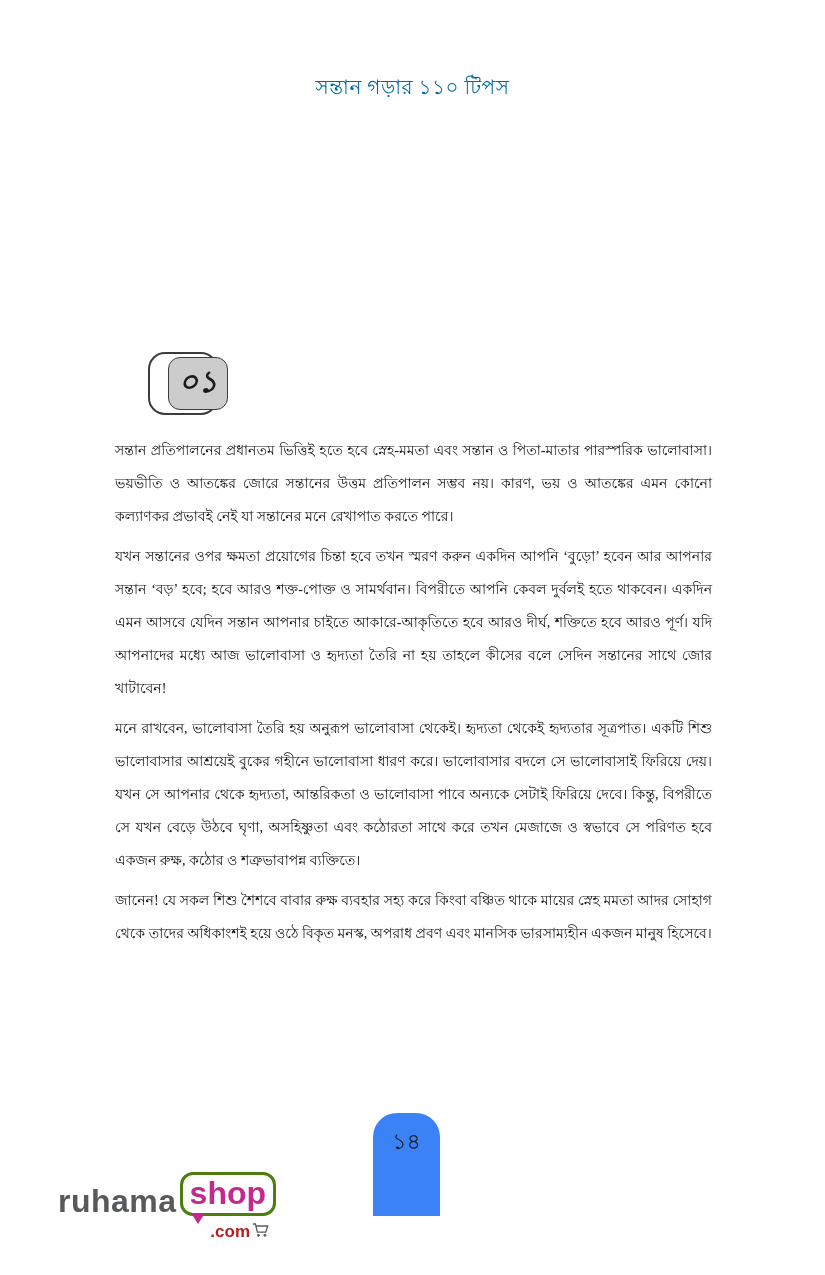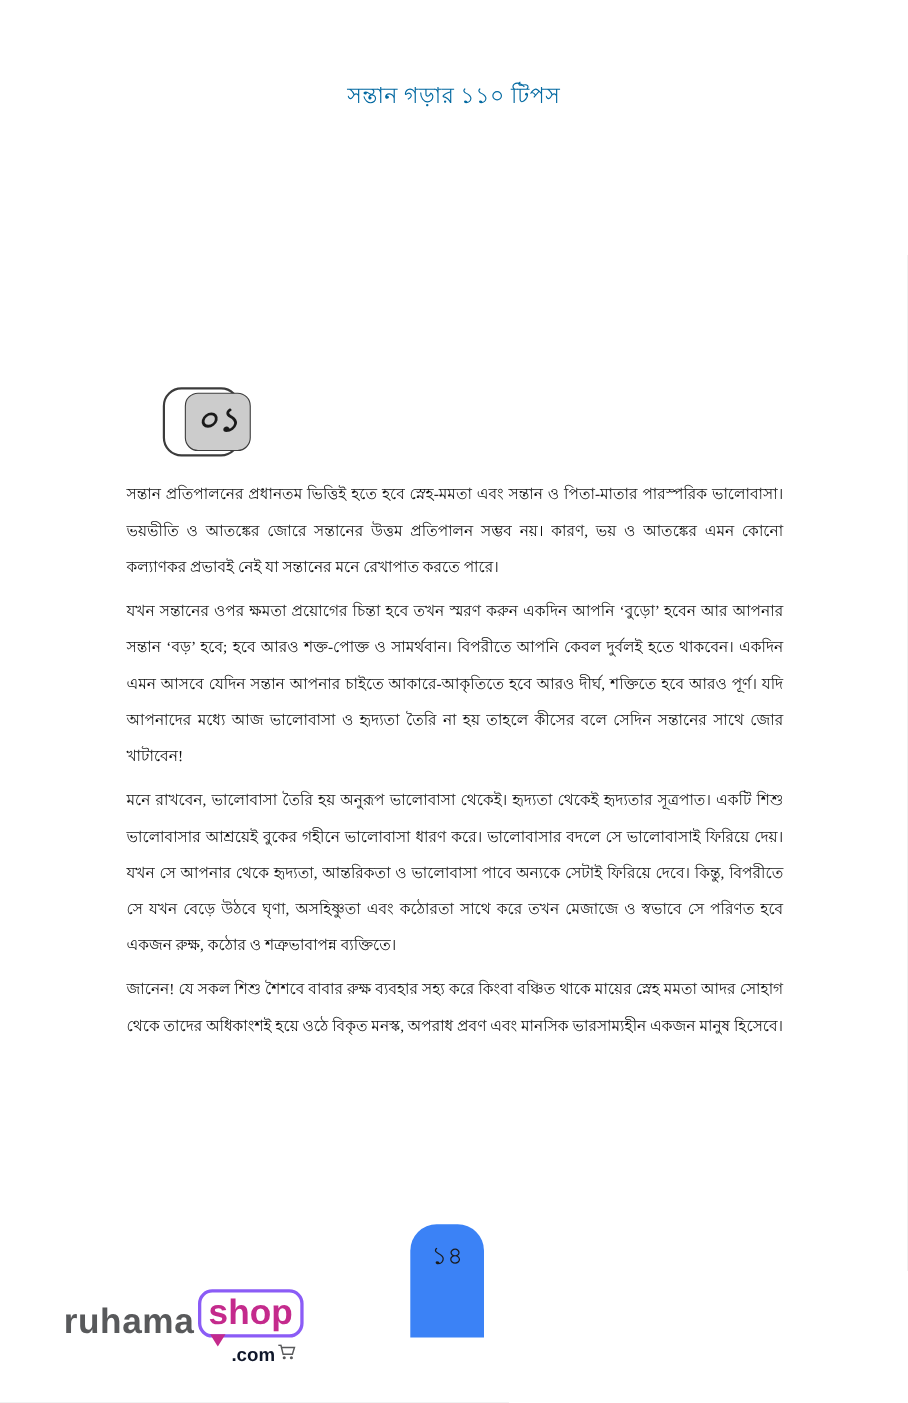--- a/index.html
+++ b/index.html
@@ -91,21 +91,21 @@
   .logo-brand {
     font-size: 32px;
     font-weight: bold;
     color: #58595b;
     letter-spacing: 0.5px;
     margin-top: 15px;
   }
   .logo-bubble {
     position: relative;
     margin-left: 3px;
-    border: 3px solid #8b5cf6;
+    border: 3px solid #4d7c0f;
     border-radius: 13px;
     background: #ffffff;
     padding: 0 7px 2px 7px;
   }
   .logo-bubble-text {
     font-size: 32px;
     font-weight: bold;
     color: #c42a8c;
     line-height: 36px;
   }
@@ -122,21 +122,21 @@
   .logo-domain-row {
     display: flex;
     align-items: center;
     justify-content: flex-end;
     margin-top: 2px;
     padding-right: 6px;
   }
   .logo-domain {
     font-size: 17px;
     font-weight: bold;
-    color: #0f172a;
+    color: #b91c1c;
   }
   .cart-icon { margin-left: 2px; }
 </style>
 </head>
 <body>
 
 <div class="page">
 
   <div class="book-header">সন্তান গড়ার ১১০ টিপস</div>
 

